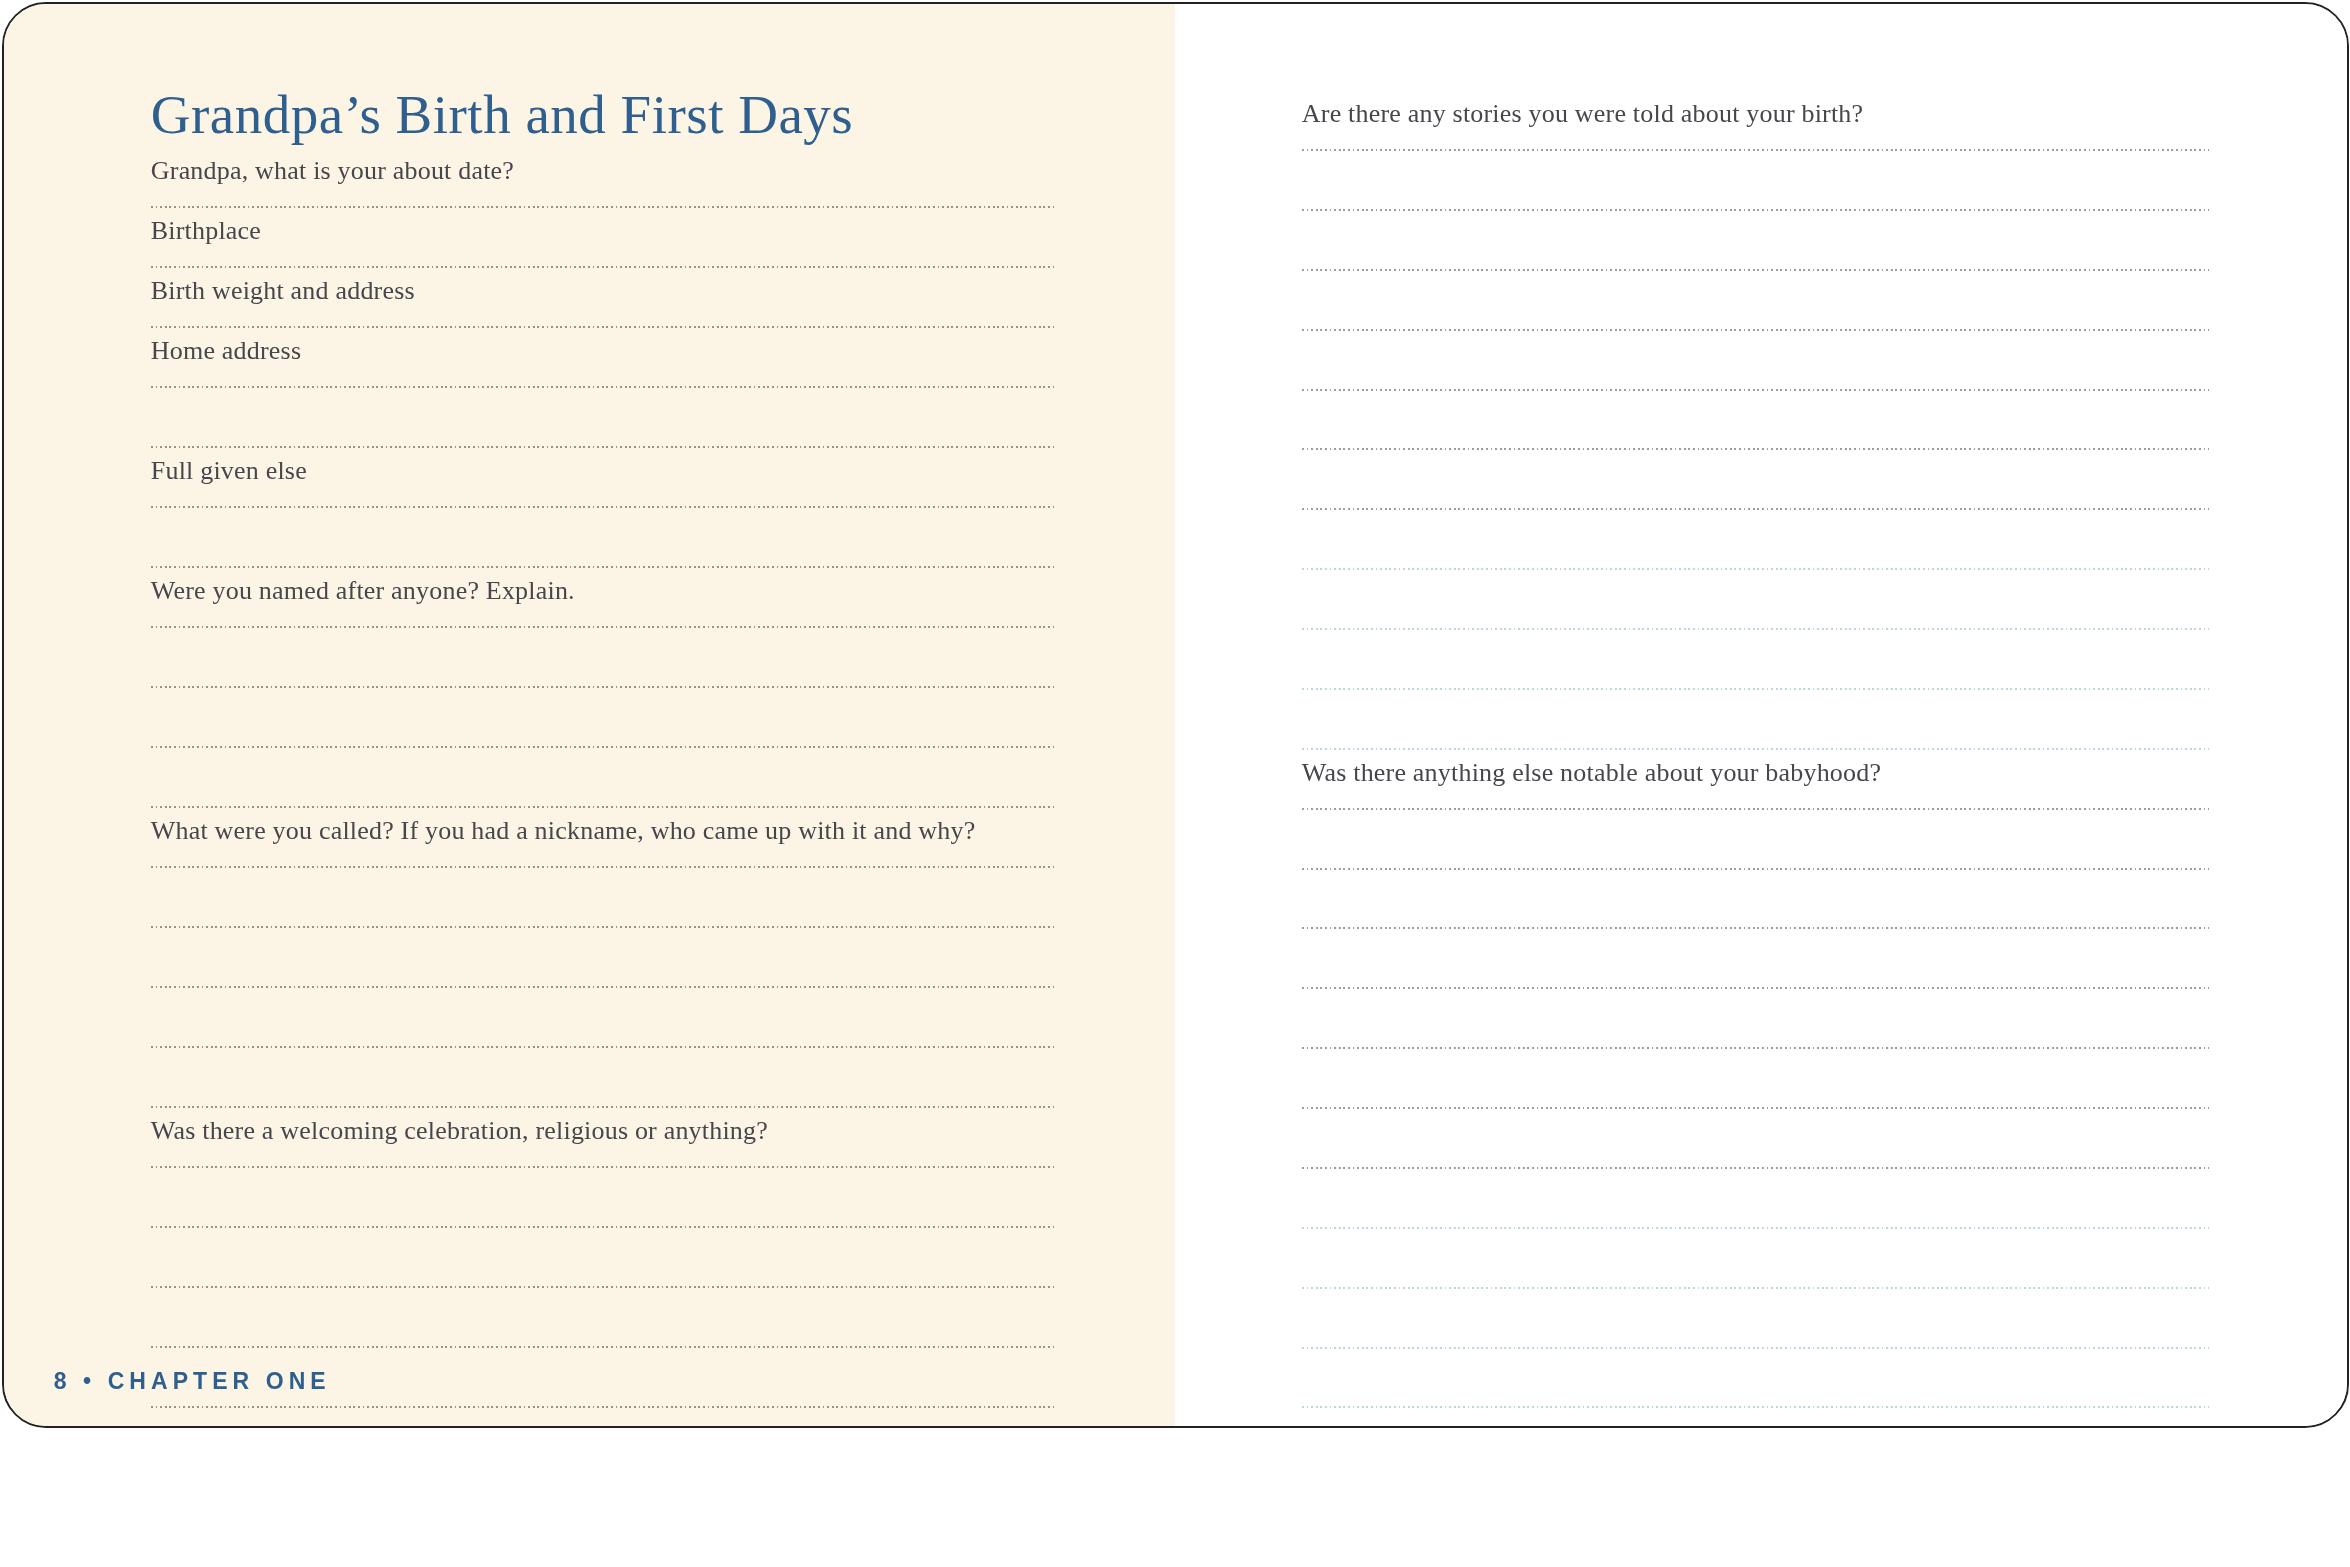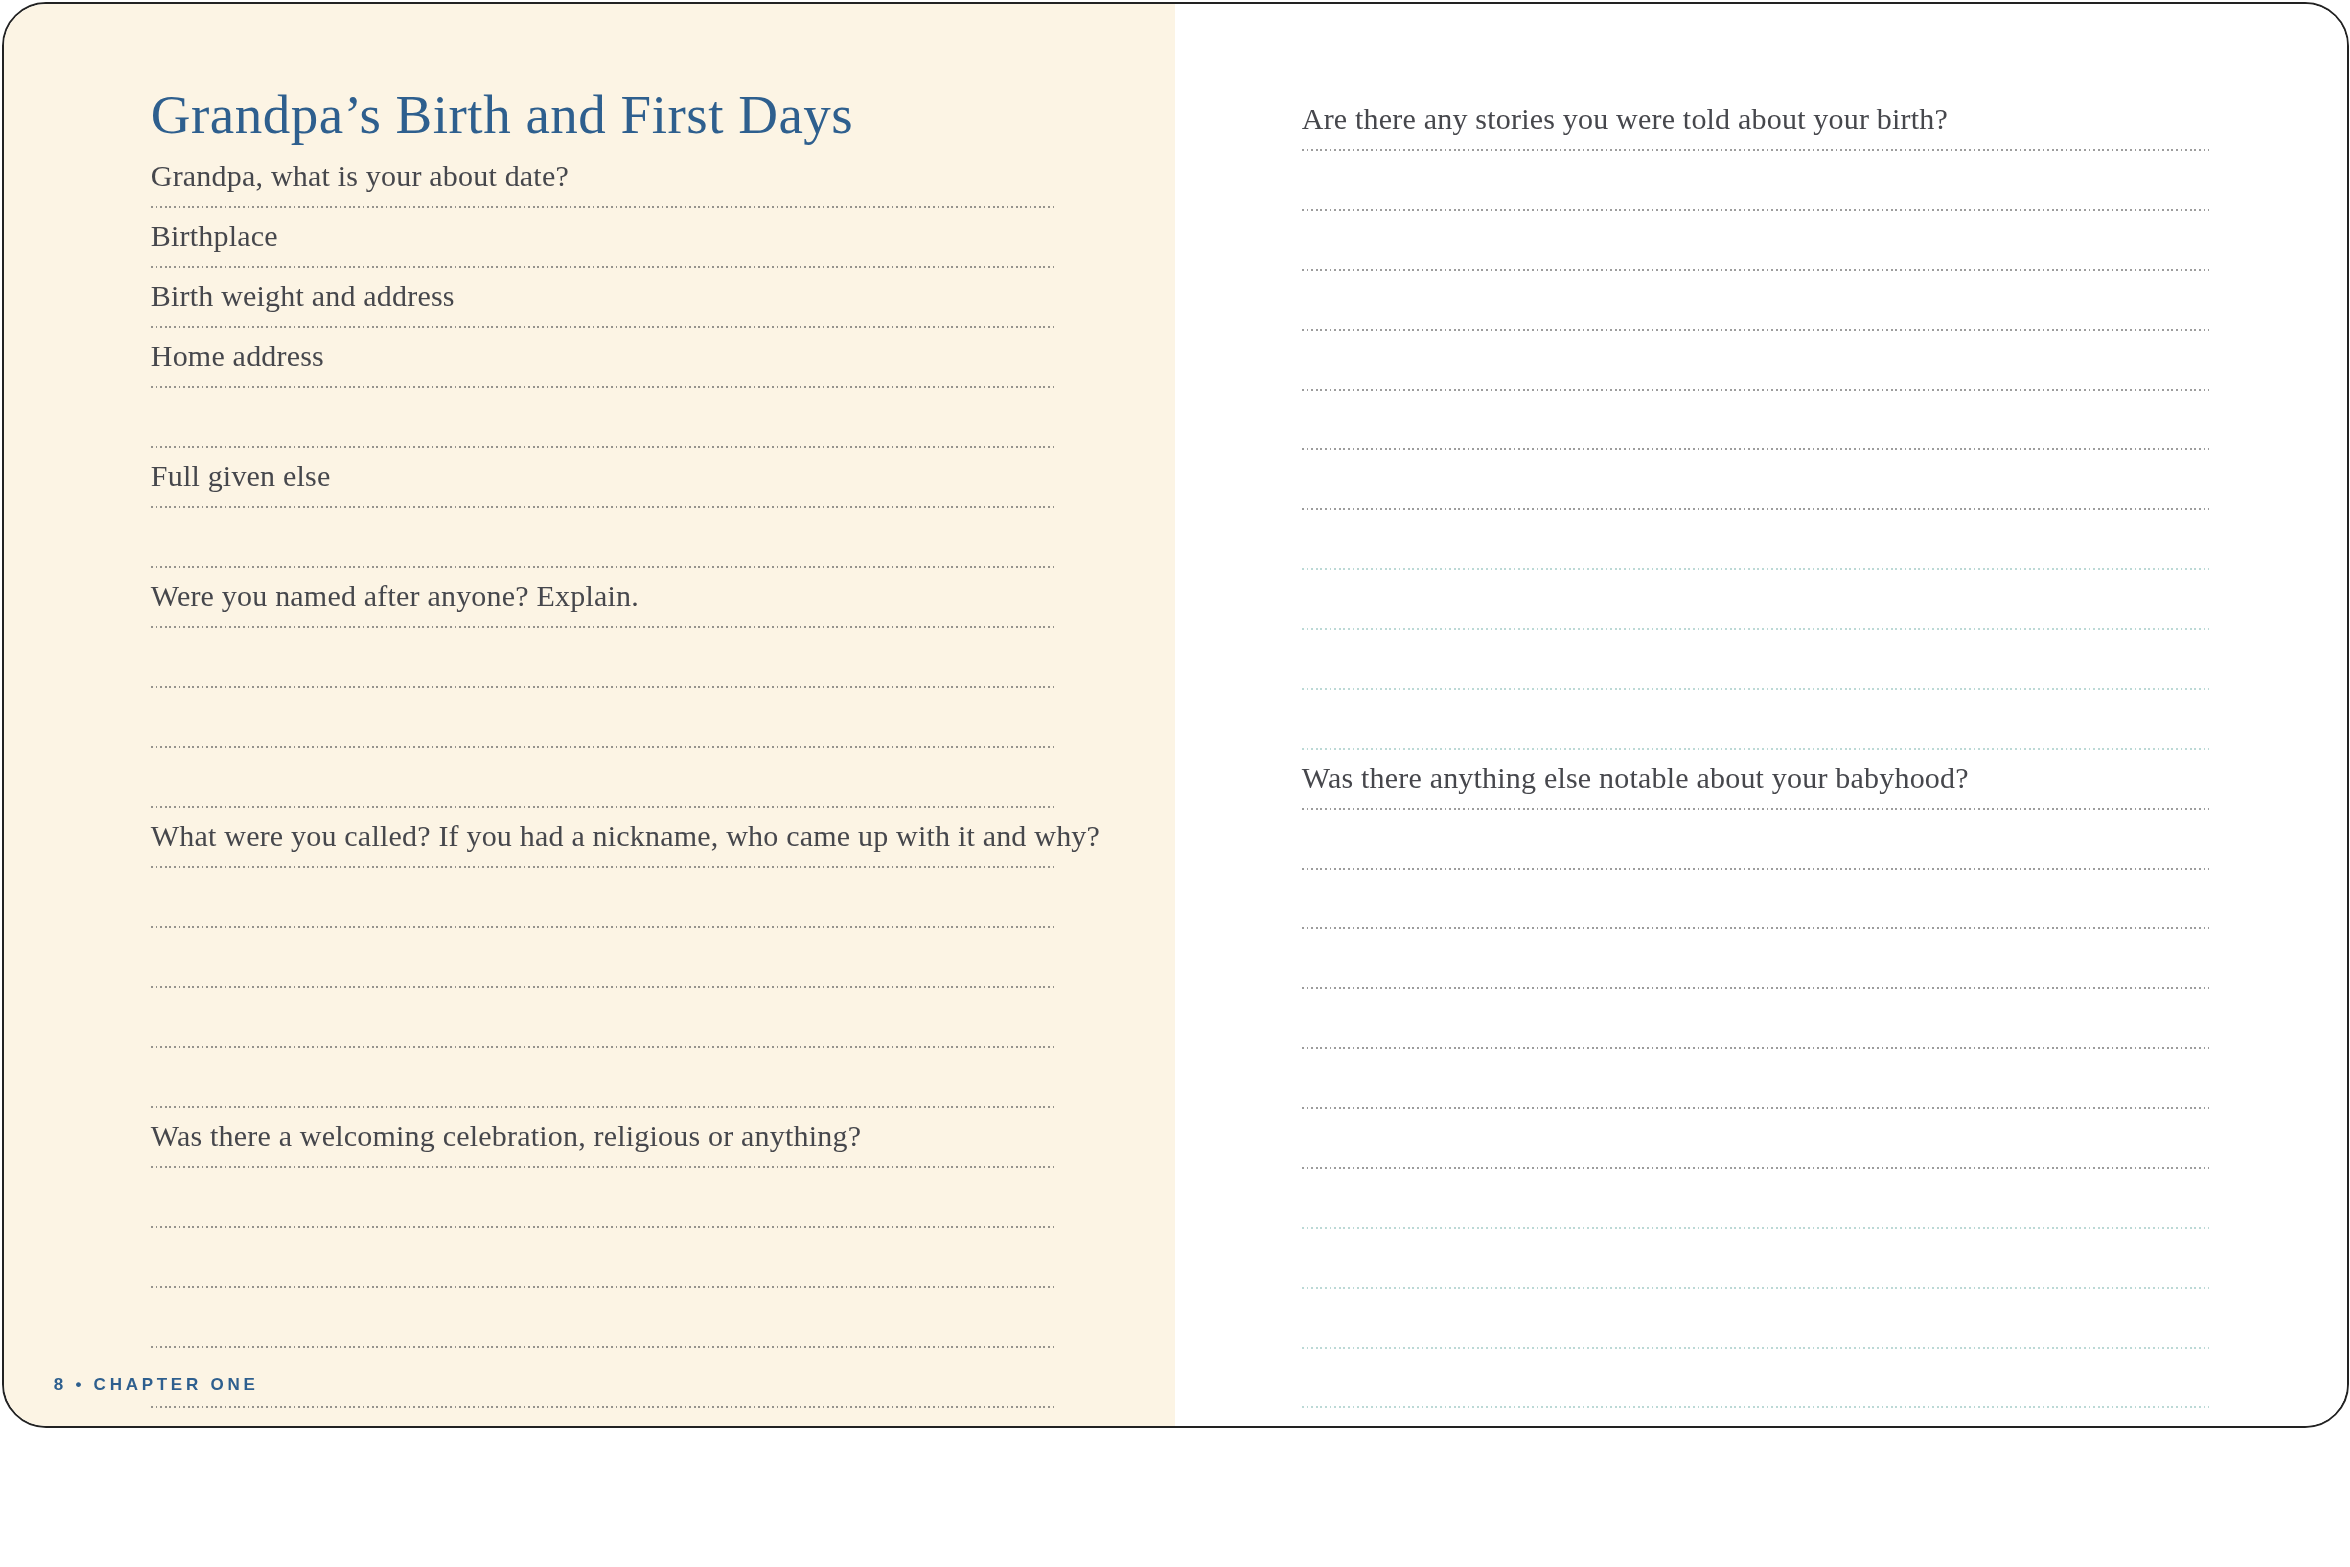--- a/index.html
+++ b/index.html
@@ -77,34 +77,34 @@
     background-image: repeating-linear-gradient(
       to right,
       var(--line-teal, #bcd9d6) 0 1.8px,
       transparent 1.8px 4.6px
     ) !important;
   }
 
   .q {
     position: absolute;
     left: 0;
-    bottom: 13px;
+    bottom: 20px;
     font-family: "Liberation Serif", serif;
-    font-size: 30px;
+    font-size: 26px;
     letter-spacing: 0.2px;
     color: var(--q-color, #46474c);
     white-space: nowrap;
   }
 
   .footer {
     position: absolute;
     bottom: 31px;
     font-family: "Liberation Sans", sans-serif;
     font-weight: bold;
-    font-size: 17px;
+    font-size: 23px;
     letter-spacing: 0.22em;
     color: var(--blue, #2e5f8e);
     white-space: nowrap;
   }
   .footer-left  { left: 50px; }
   .footer-right { right: 57px; }
 </style>
 </head>
 <body>
 

